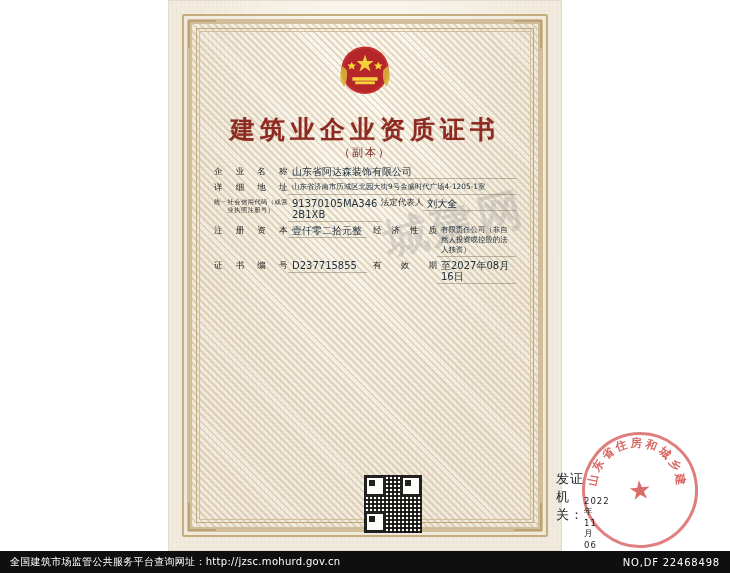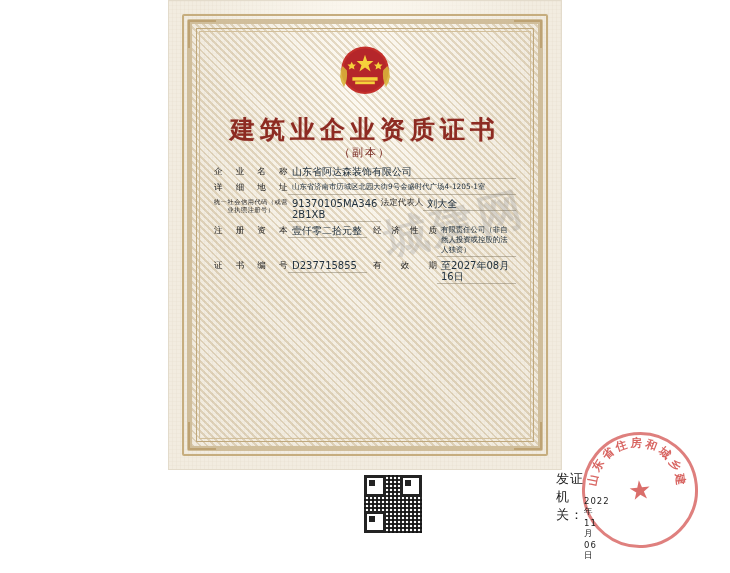--- a/index.html
+++ b/index.html
@@ -21,21 +21,21 @@
     background: #ffffff;
     overflow: hidden;
   }
 
   
   .cert {
     position: absolute;
     left: 168px;
     top: 0px;
     width: 394px;
-    height: 470px;
+    height: 551px;
     background: #f2ece0;
     background-image:
       radial-gradient(ellipse at 50% 18%, rgba(255,252,245,0.85) 0%, rgba(242,236,224,0) 60%),
       repeating-linear-gradient(90deg, rgba(205,190,165,0.10) 0px, rgba(205,190,165,0.10) 1px, rgba(0,0,0,0) 1px, rgba(0,0,0,0) 4px),
       repeating-linear-gradient(0deg, rgba(205,190,165,0.08) 0px, rgba(205,190,165,0.08) 1px, rgba(0,0,0,0) 1px, rgba(0,0,0,0) 4px);
     box-shadow: 0 0 0 1px #e3dbcb inset;
   }
 
   
   .frame-outer {
@@ -379,14 +379,18 @@
           <textPath href="#sealarc" startOffset="4%">山东省住房和城乡建设厅</textPath>
         </text>
       </svg>
     </div>
 
     <div class="issuer">发证机关：</div>
     <div class="issue-date">2022 年 11 月 06 日</div>
 
   </div>
 
+  <div class="footer">
+    <div class="left">全国建筑市场监管公共服务平台查询网址：http://jzsc.mohurd.gov.cn</div>
+    <div class="right">NO,DF  22468498</div>
+  </div>
 
 </div>
 
 </body></html>

